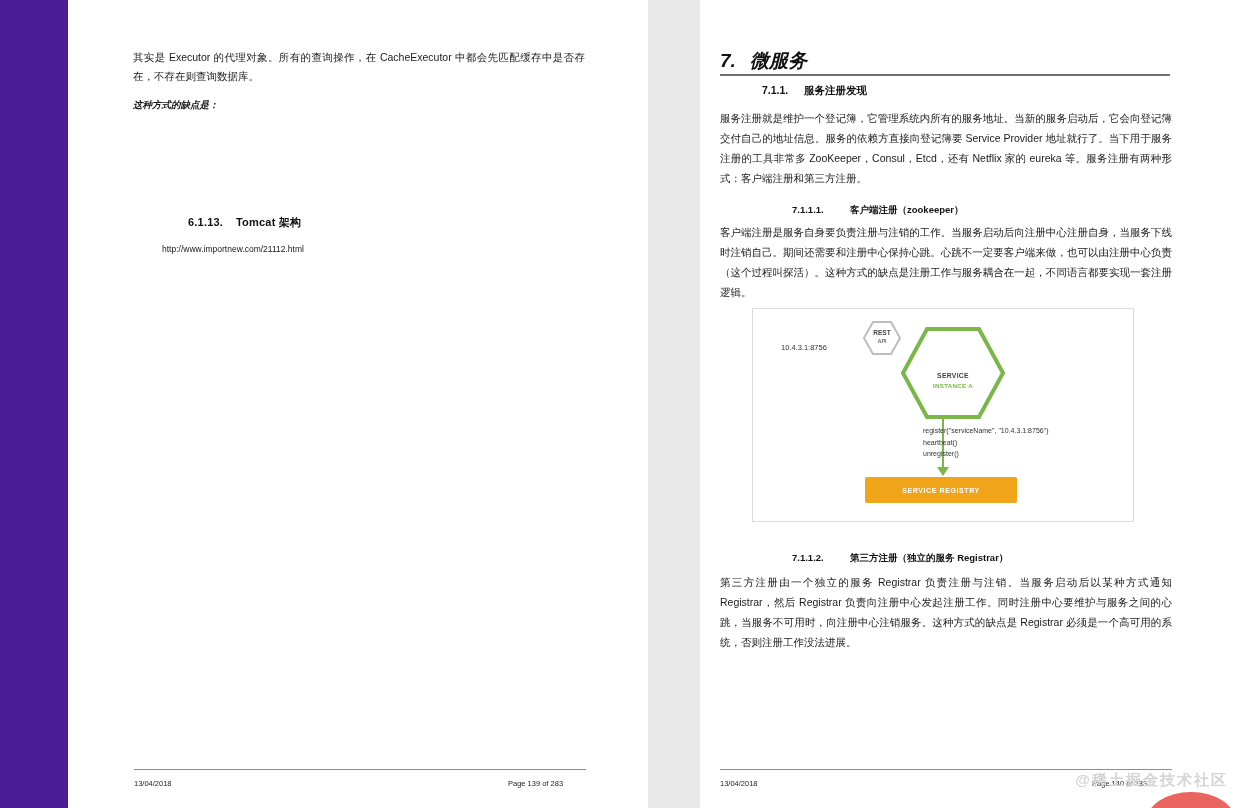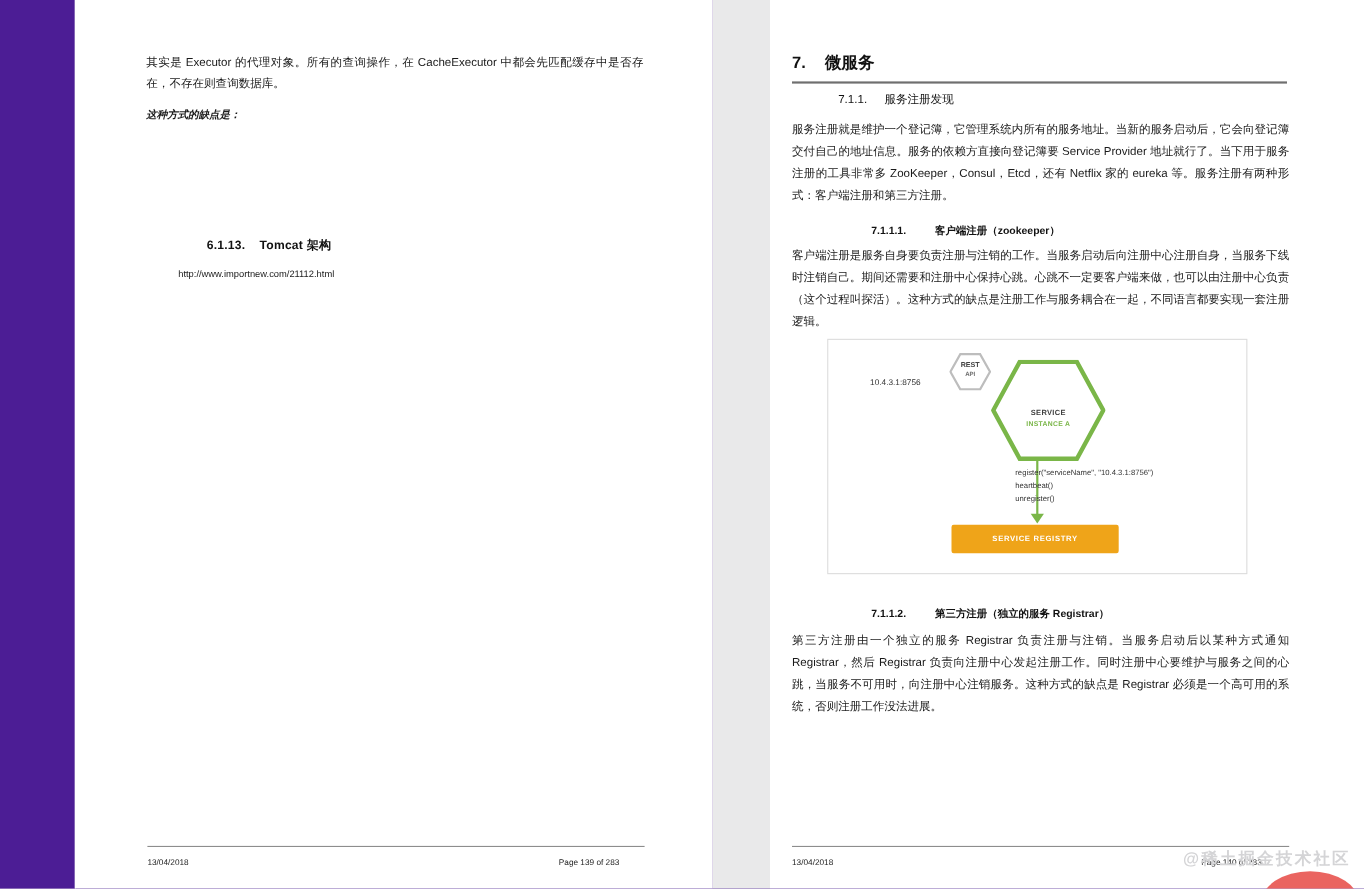--- a/index.html
+++ b/index.html
@@ -102,38 +102,39 @@
   .footer-rule {
     position: absolute;
     height: 1px;
     background: #8d8d8d;
   }
   
   .r-h1 {
     position: absolute;
     left: 20px;
     top: 48px;
-    font-size: 15px;
+    font-size: 19px;
     font-weight: bold;
     color: #111;
+    font-style: italic;
   }
   .r-h1 .num { display: inline-block; min-width: 30px; }
   .r-h1-rule {
     position: absolute;
     left: 20px;
     top: 74px;
     width: 450px;
     height: 2px;
     background: #6f6f6f;
   }
   .r-h2 {
     position: absolute;
     left: 62px;
     font-size: 10.5px;
-    font-weight: normal;
+    font-weight: bold;
     color: #111;
   }
   .r-h2 .num { display: inline-block; min-width: 42px; }
   .r-h3 {
     position: absolute;
     left: 92px;
     font-size: 9.5px;
     font-weight: bold;
     color: #111;
   }
@@ -152,21 +153,21 @@
     position: absolute;
     left: 52px;
     top: 308px;
     width: 380px;
     height: 212px;
     border: 1px solid #dcdcdc;
     background: #fff;
   }
   .fig-ip {
     position: absolute;
-    left: 38px;
+    left: 28px;
     top: 34px;
     font-size: 7.5px;
     color: #333;
     text-align: right;
   }
   .hexwrap {
     position: absolute;
     left: 148px;
     top: 18px;
     width: 104px;

